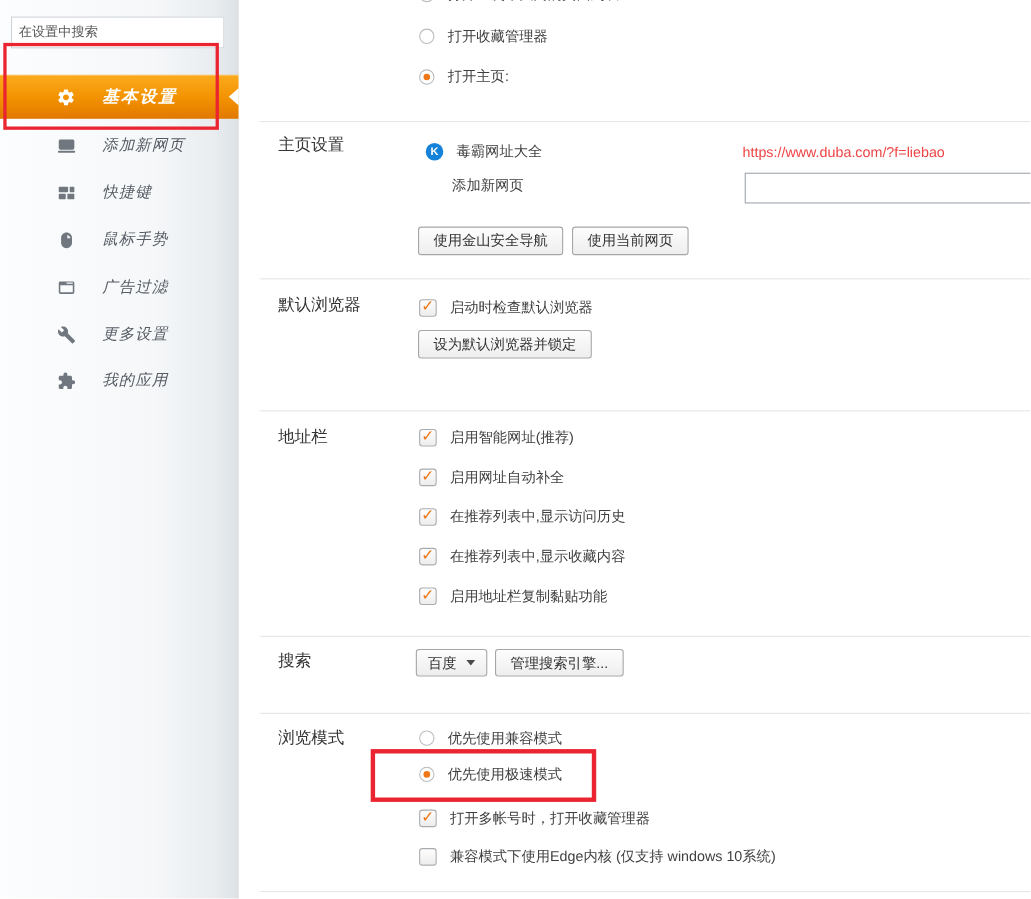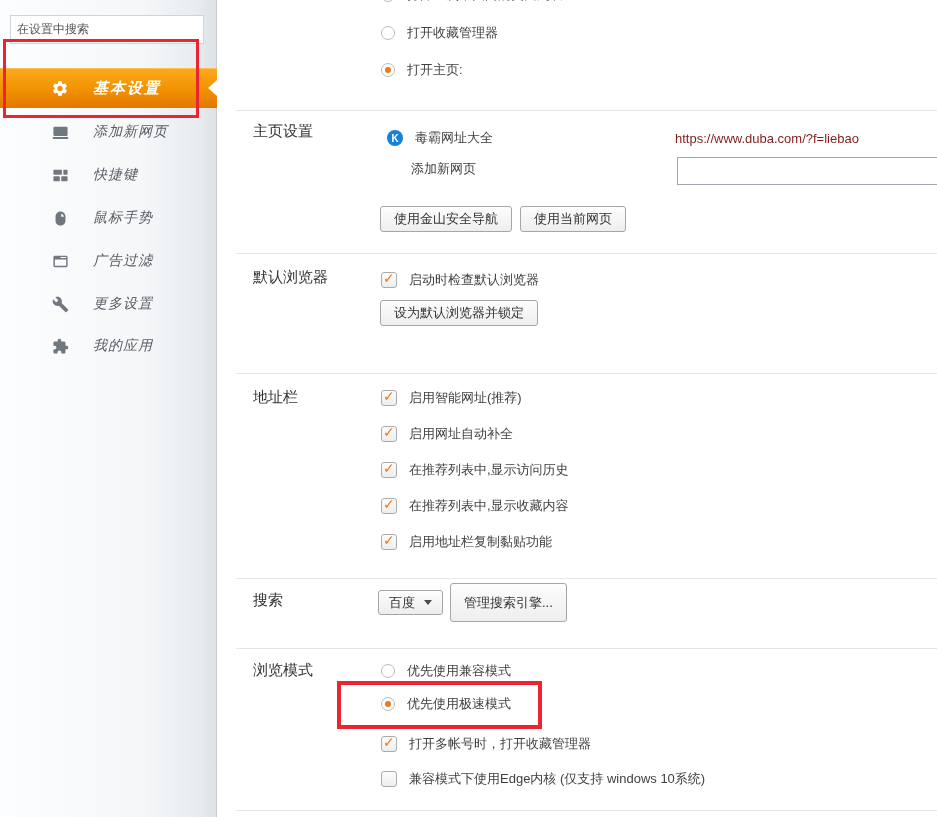--- a/index.html
+++ b/index.html
@@ -48,21 +48,21 @@
   .dropdown{display:inline-flex;align-items:center;height:25px;padding:0 10px;
     background:linear-gradient(#fdfdfd,#ededed);border:1px solid #a6a6a6;border-radius:3px;
     font-size:13px;color:#333;cursor:pointer;box-sizing:border-box;}
   .dd-arrow{width:0;height:0;border-left:4px solid transparent;border-right:4px solid transparent;
     border-top:5px solid #4a4a4a;margin-left:9px;}
 
   
   .duba{width:16px;height:16px;border-radius:50%;background:#1681d9;color:#fff;font-size:10px;font-weight:bold;
     display:flex;align-items:center;justify-content:center;flex:0 0 auto;}
 
-  .url-text{position:absolute;font-size:13px;color:#7f1d1d;}
+  .url-text{position:absolute;font-size:13px;color:#ef4444;}
   .text-input{position:absolute;box-sizing:border-box;border:1px solid #9fa6ad;background:#fff;height:28px;
     font-size:13px;padding:0 6px;outline:none;}
   .status-text{position:absolute;font-size:13px;color:#3f3f3f;}
 
   
   .annotation{position:absolute;border:3px solid #ea2430;pointer-events:none;z-index:50;}
   .annotation.thick{border-width:4px;}
 </style>
 </head>
 <body>
@@ -209,21 +209,21 @@
     </div>
 
     <div class="divider" style="top:578px"></div>
 
     <div class="sec-title" style="top:591px">搜索</div>
     <div class="row" style="left:161px;top:590px;height:25px">
       <span class="dropdown">
         <span>百度</span>
         <span class="dd-arrow"></span>
       </span>
-      <button class="btn" style="margin-left:7px;height:39px">管理搜索引擎...</button>
+      <button class="btn" style="margin-left:7px;height:25px">管理搜索引擎...</button>
     </div>
 
     <div class="divider" style="top:648px"></div>
 
     <div class="sec-title" style="top:661px">浏览模式</div>
     <div class="row" style="left:164px;top:663px;height:16px">
       <span class="radio"></span>
       <span class="lbl">优先使用兼容模式</span>
     </div>
     <div class="row" style="left:164px;top:696px;height:16px">

